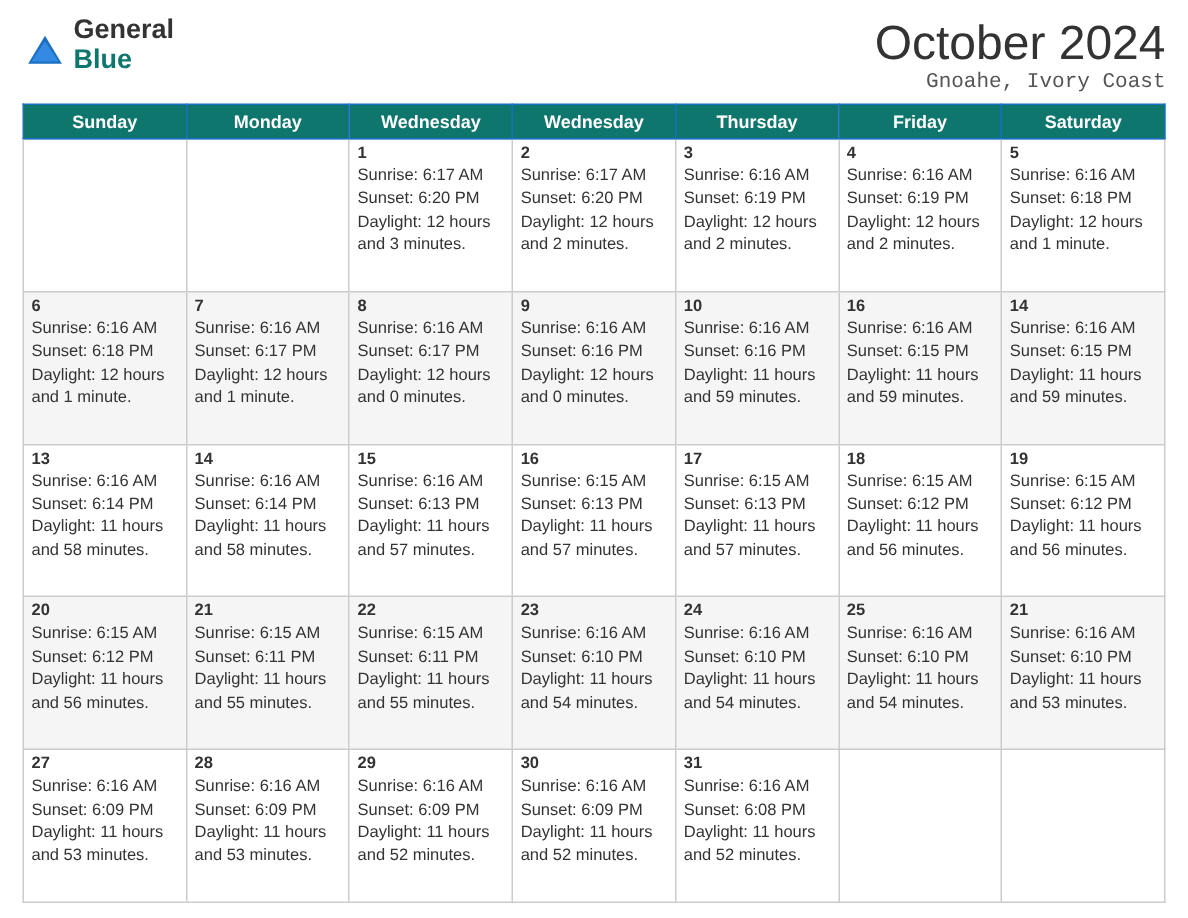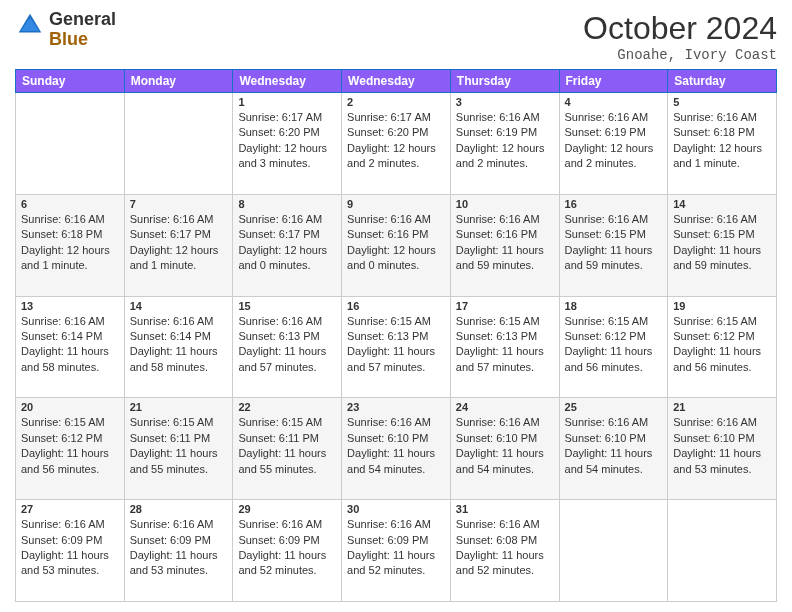--- a/index.html
+++ b/index.html
@@ -18,30 +18,30 @@
       flex-direction: column;
     }
     .header {
       display: flex;
       justify-content: space-between;
       align-items: flex-start;
       margin-bottom: 6px;
     }
     .logo {
       display: flex;
-      align-items: flex-start;
+      align-items: flex-end;
       gap: 4px;
     }
     .logo-text {
       font-size: 18px;
       font-weight: bold;
       line-height: 1.1;
     }
     .logo-general { color: #333; }
-    .logo-blue { color: #a16207; }
+    .logo-blue { color: #0f766e; }
     .logo-icon {
       width: 30px;
       height: 30px;
     }
     .title-block {
       text-align: right;
     }
     .month-title {
       font-size: 32px;
       font-weight: normal;
@@ -53,23 +53,23 @@
       color: #555;
       font-family: Liberation Mono, monospace;
     }
     .calendar {
       border-collapse: collapse;
       width: 100%;
       flex: 1;
       table-layout: fixed;
     }
     .calendar th {
-      background: #8b5cf6;
+      background: #0f766e;
       color: #fff;
-      text-align: left;
+      text-align: center;
       padding: 4px 6px;
       font-size: 12px;
       font-weight: bold;
       border: 1px solid #1a6fc4;
     }
     .calendar td {
       vertical-align: top;
       border: 1px solid #ccc;
       padding: 3px 5px;
       font-size: 9.5px;

